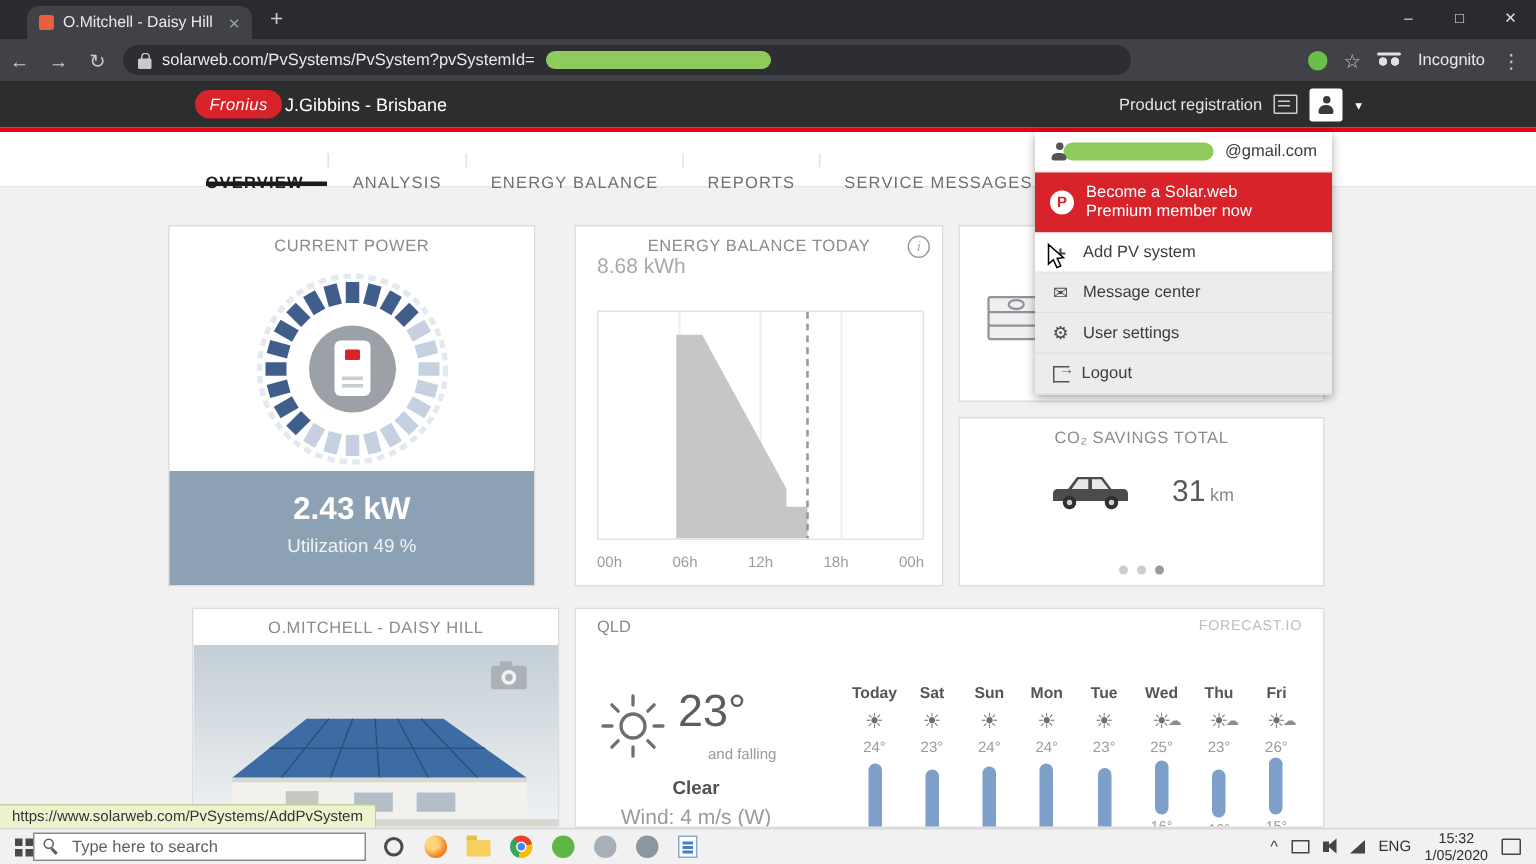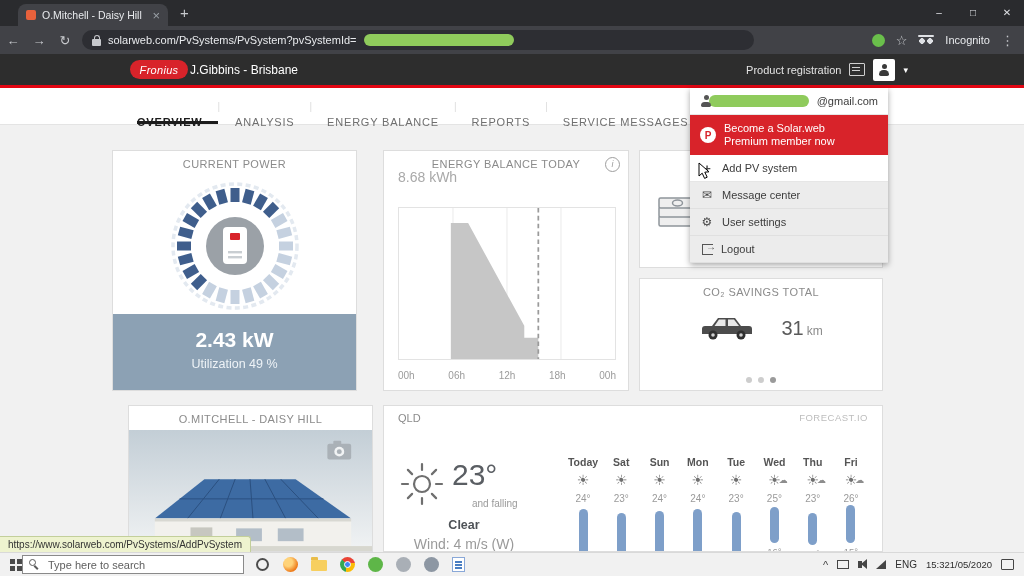--- a/index.html
+++ b/index.html
@@ -179,21 +179,21 @@
   .ic-doc::after{content:"";position:absolute;left:2px;top:3px;width:7px;height:1.5px;background:#4a7ec2;
                  box-shadow:0 3px 0 #4a7ec2,0 6px 0 #4a7ec2}
   .tray{margin-left:auto;display:flex;align-items:center;gap:9px;padding-right:10px}
   .caret-up{font-size:11px;color:#444;line-height:10px}
   .ico-display{width:12px;height:9px;border:1.5px solid #454545;box-sizing:border-box}
   .ico-spk{position:relative;width:4px;height:7px;background:#454545;margin-right:5px}
   .ico-spk::after{content:"";position:absolute;left:3px;top:-2px;border-top:5.5px solid transparent;
                   border-bottom:5.5px solid transparent;border-right:6px solid #454545}
   .ico-net{width:0;height:0;border-left:10px solid transparent;border-bottom:9px solid #454545}
   .lang{font-size:10px;color:#2e2e2e}
-  .clock{display:flex;flex-direction:row;justify-content:flex-start;align-items:center;font-size:9.5px;
+  .clock{display:flex;flex-direction:column;justify-content:flex-start;align-items:center;font-size:9.5px;
          line-height:11px;color:#2e2e2e}
   .ico-ac{width:13px;height:11px;border:1.5px solid #454545;box-sizing:border-box;border-radius:1px}
 </style>
 </head>
 <body>
 
 <div id="screen">
 
   <div class="tabstrip">
     <div class="tab">

